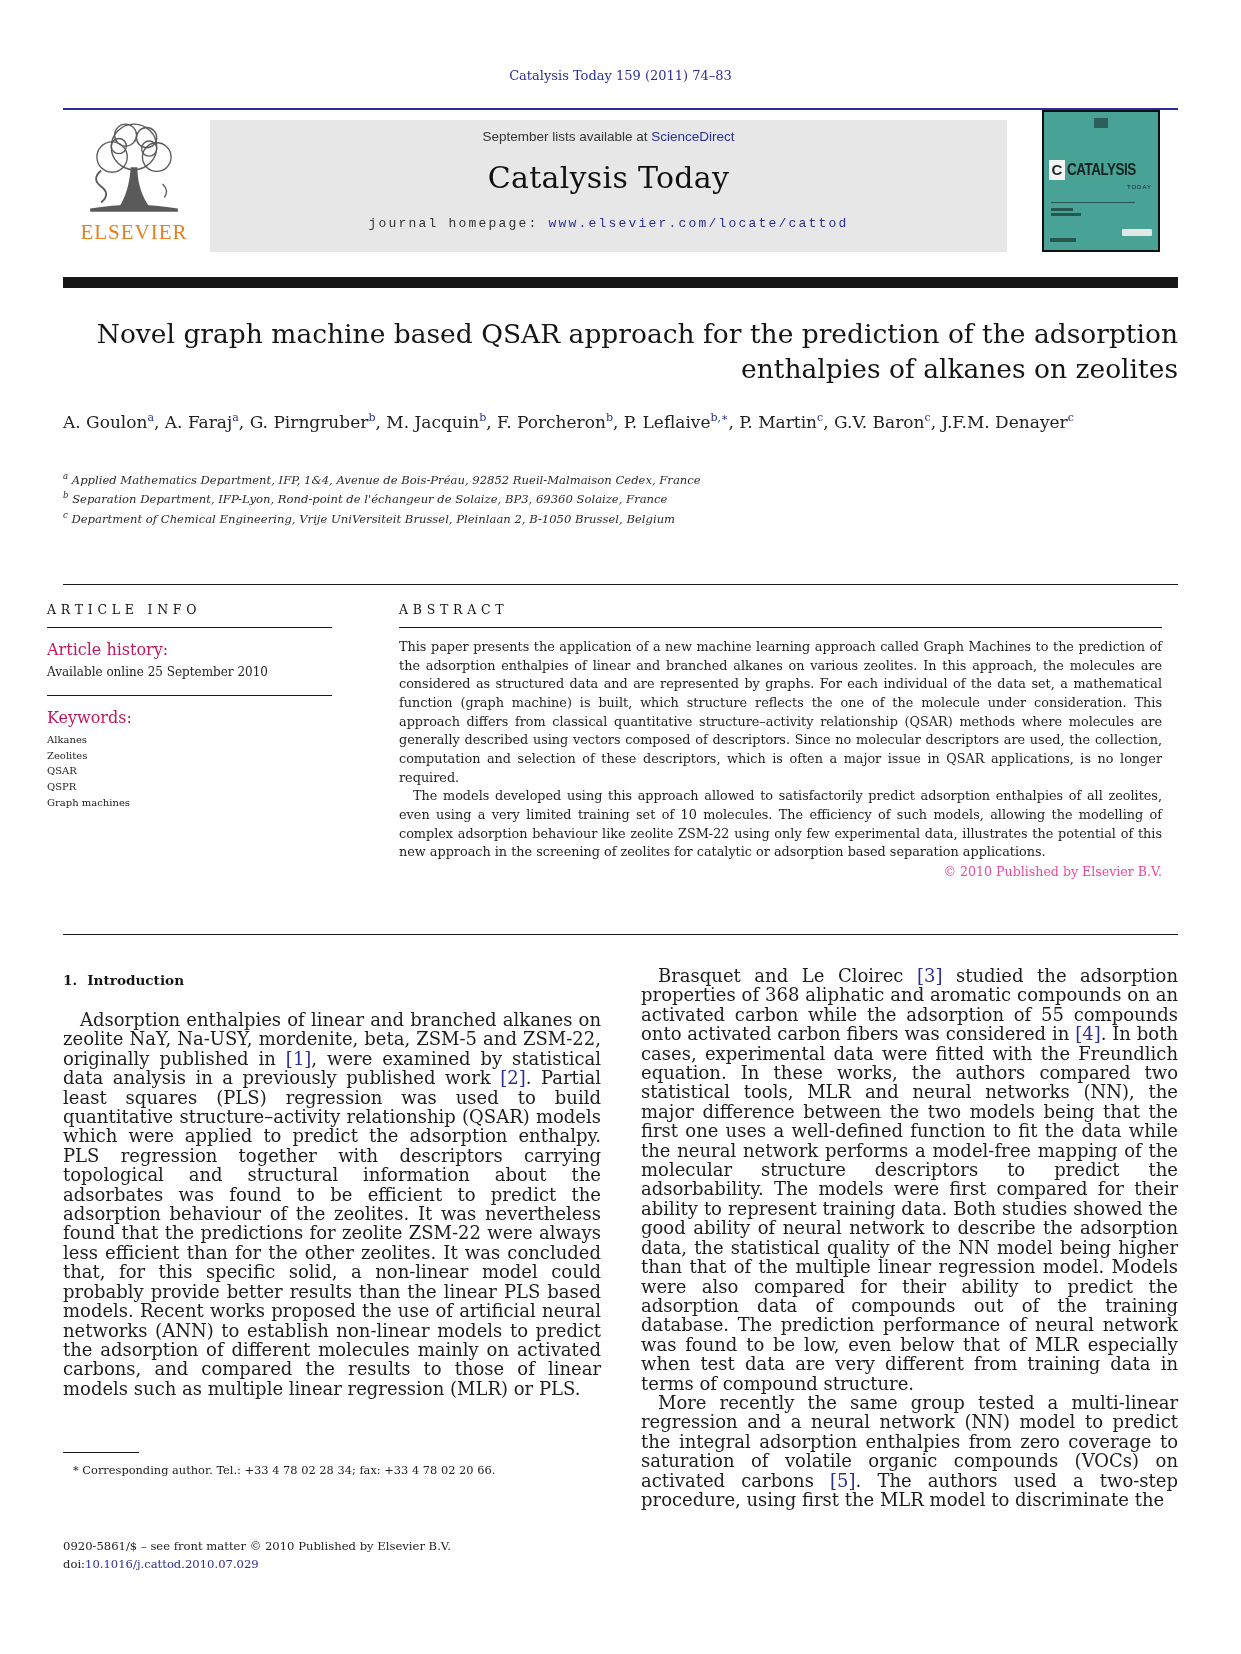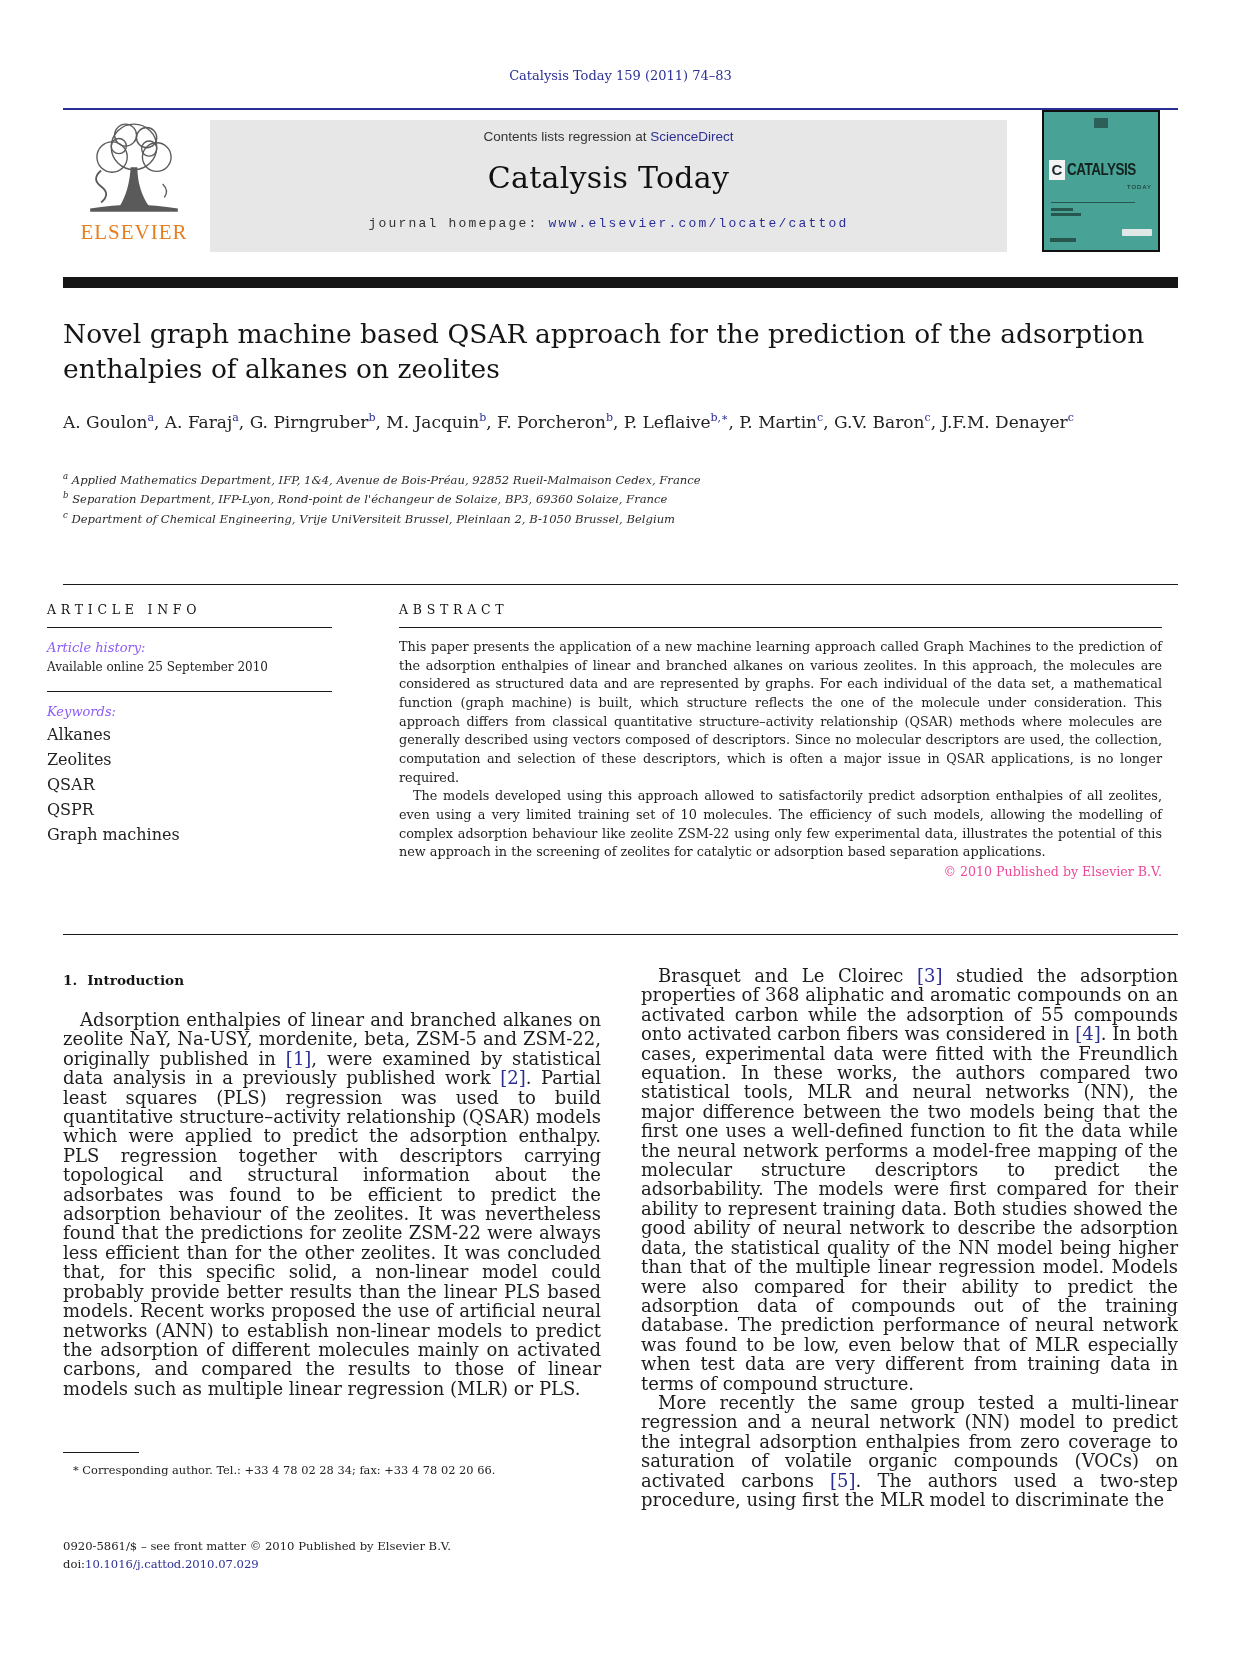--- a/index.html
+++ b/index.html
@@ -46,41 +46,41 @@
   .cover-ed2{top:96px;width:22px;height:3px;}
   .cover-ed3{top:101px;width:30px;height:3px;}
   .cover-sd{position:absolute;right:6px;bottom:14px;width:30px;height:7px;background:#dfe8e6;
             border-radius:1px;}
   .cover-bot{position:absolute;left:6px;bottom:8px;width:26px;height:4px;background:rgba(16,35,30,.6);}
 
   .thick-bar{top:277px;left:63px;width:1115px;height:11px;background:var(--bar_black,#161616);}
 
   
   .title{top:316px;left:63px;width:1115px;font-size:26.5px;font-weight:normal;color:#151515;
-         line-height:1.33;margin:0;}
+         line-height:1.33;margin:0;text-align:right;}
   .authors{top:410px;left:63px;width:1115px;font-size:17px;color:#222;line-height:1.45;}
   .au-sup{color:var(--link,#2b2f94);font-size:11px;}
   .authors .author:last-child .au-sep{display:none;}
   .affiliations{top:470px;left:63px;width:1115px;font-size:11.6px;font-style:italic;color:#2a2a2a;
                 line-height:1.5;}
   .affiliation sup{font-size:8.5px;font-style:italic;}
 
   
   .rule{left:63px;width:1115px;height:1px;background:#1a1a1a;}
   .rule-top-info{top:584px;}
   .rule-bottom-info{top:934px;}
   .info-abstract{top:598px;left:47px;width:1115px;display:flex;}
   .info-col{width:285px;flex:0 0 285px;}
   .abs-col{margin-left:67px;width:763px;flex:0 0 763px;}
   .sec-heading{font-size:12.5px;letter-spacing:0.38em;color:#111;font-weight:500;margin:4px 0 10px 0;}
   .mini-rule{height:1px;background:#1a1a1a;margin:8px 0 10px 0;}
-  .info-label{font-size:13px;font-style:italic;color:#8b5cf6;line-height:1.55;}
+  .info-label{font-size:16px;color:#be185d;line-height:1.55;}
   .info-value{font-size:12px;color:#222;line-height:1.55;}
   .keywords{margin-top:1px;}
-  .keyword{font-size:16px;line-height:1.56;color:#222;}
+  .keyword{font-size:10px;line-height:1.56;color:#222;}
   .abs-p{font-size:12.8px;line-height:1.46;text-align:justify;margin:0;color:#1d1d1d;}
   .abs-p.indent{text-indent:14px;}
   .copyright{font-size:12.6px;text-align:right;margin-top:2px;color:#ec4899;}
 
   
   .body-cols{top:966px;left:63px;width:1115px;display:flex;}
   .col-left{width:538px;flex:0 0 538px;}
   .col-right{margin-left:40px;width:537px;flex:0 0 537px;}
   .sec1-heading{font-size:13.6px;font-weight:bold;color:#151515;margin:6px 0 22px 0;}
   .sec1-heading .num{margin-right:10px;}
@@ -123,21 +123,21 @@
         <path d="M18 107 Q70 98 122 107 L122 111 L18 111 Z" fill="#5a5a5a"></path>
         <path d="M31 62 q-12 10 0 19 q12 9 0 19" fill="none" stroke="#5a5a5a" stroke-width="2.2"></path>
         <path d="M104 78 q8 8 2 16" fill="none" stroke="#5a5a5a" stroke-width="1.6"></path>
       </svg>
     </span>
     <div class="elsevier-word">ELSEVIER</div>
   </div>
 
   <div class="abs banner">
     <div class="contents-line">
-      <span>Contents lists regression at </span><a class="link">ScienceDirect</a>
+      <span>September lists available at </span><a class="link">ScienceDirect</a>
     </div>
     <div class="journal-title">Catalysis Today</div>
     <div class="homepage-line">
       <span>journal homepage: </span><a class="link">www.elsevier.com/locate/cattod</a>
     </div>
   </div>
 
   <div class="abs cover">
     <div class="cover-issn"></div>
     <div class="cover-brand">

